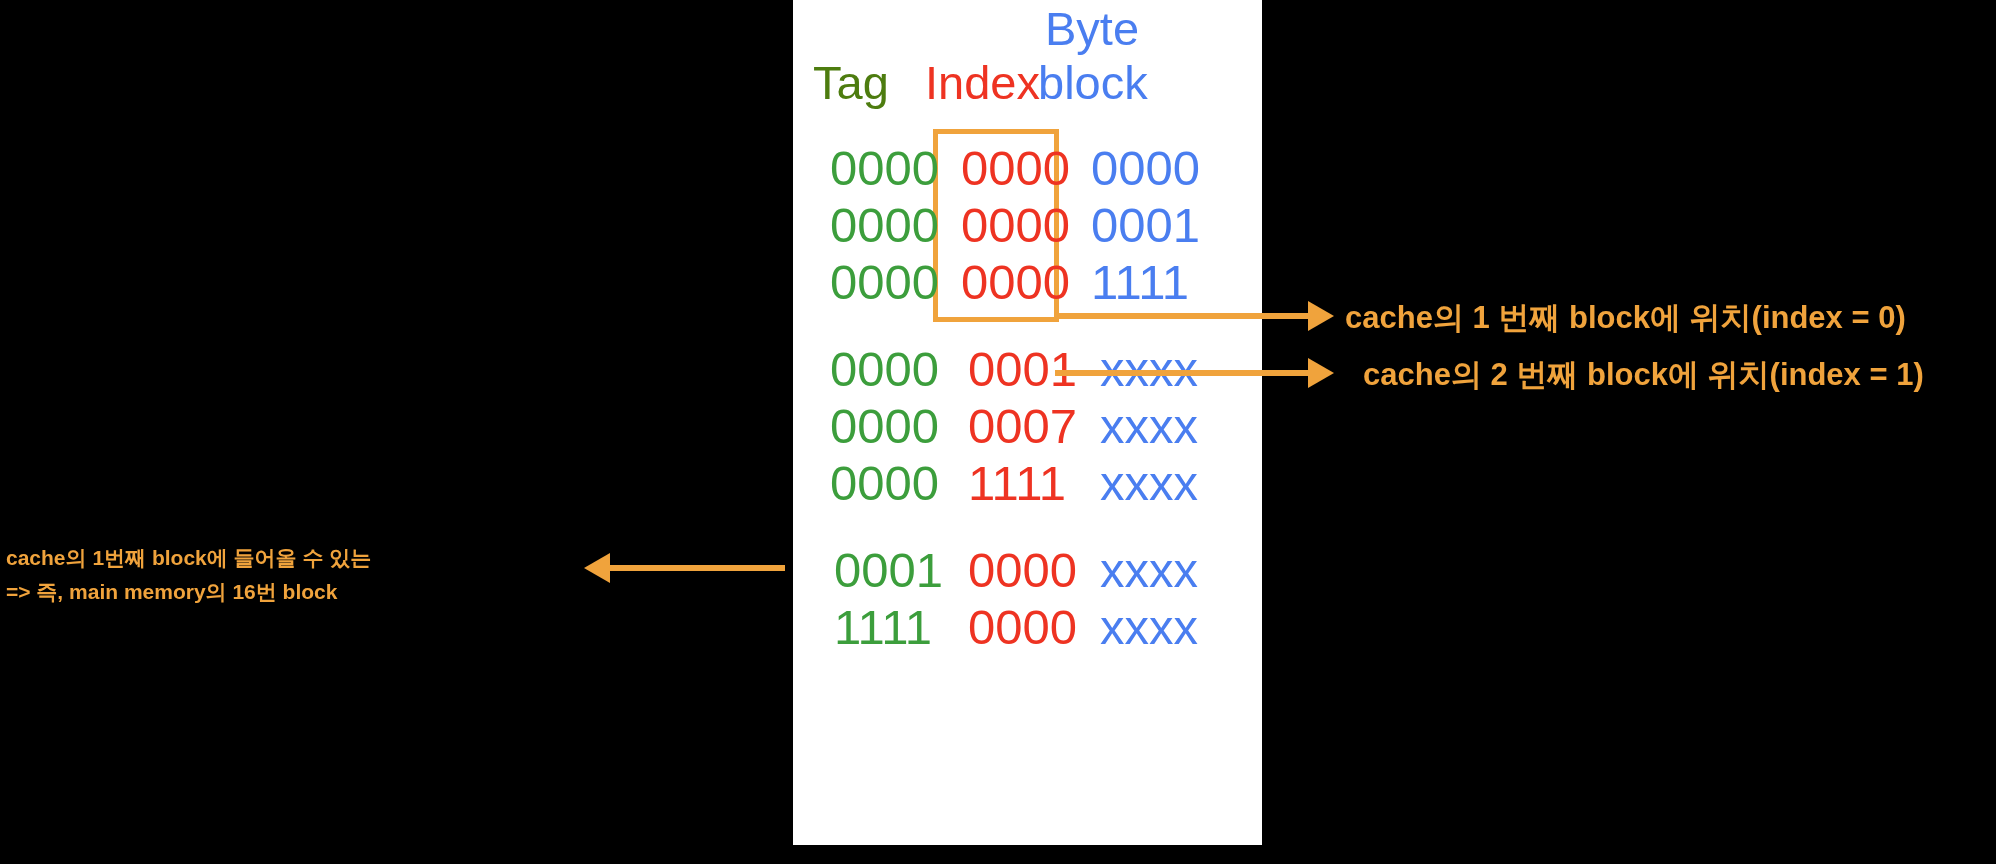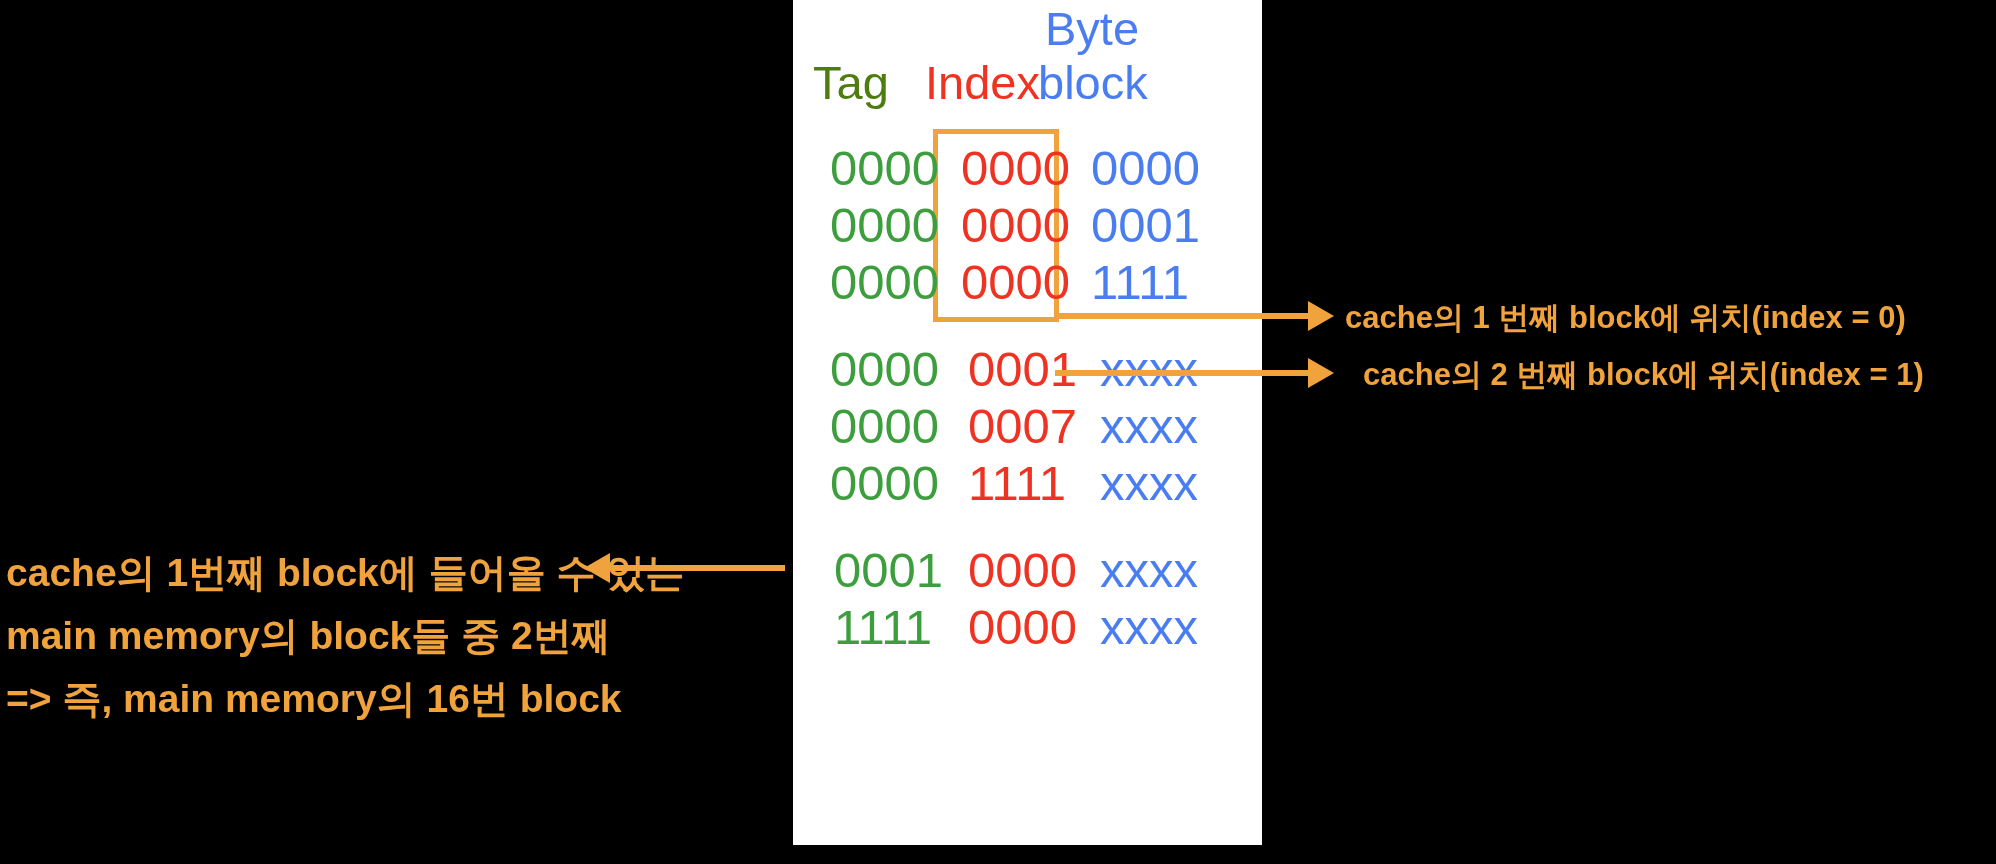--- a/index.html
+++ b/index.html
@@ -114,21 +114,21 @@
   }
   #note1 { left: 1345px; top: 296px; }
   #note2 { left: 1345px; top: 353px; margin-left: 18px; }
 
   
   #note3 {
     position: absolute;
     left: 6px;
     top: 541px;
     color: #f0a33c;
-    font-size: 39px;
+    font-size: 21px;
     font-weight: bold;
     line-height: 1.62;
     white-space: nowrap;
   }
   #note3 div { white-space: nowrap; }
 </style>
 </head>
 <body>
 
 <div id="stage">
@@ -193,17 +193,16 @@
 
   <div class="arrow-line" id="arrow2-line"></div>
   <div class="arrow-head-right" id="arrow2-head"></div>
   <div class="note" id="note2">cache의 2 번째 block에 위치(index = 1)</div>
 
   <div class="arrow-line" id="arrow3-line"></div>
   <div class="arrow-head-left" id="arrow3-head"></div>
 
   <div id="note3">
     <div>cache의 1번째 block에 들어올 수 있는</div>
-    <div>main memory의 block들 중 2번째</div>
     <div>=&gt; 즉, main memory의 16번 block</div>
   </div>
 
 </div>
 
 </body></html>

